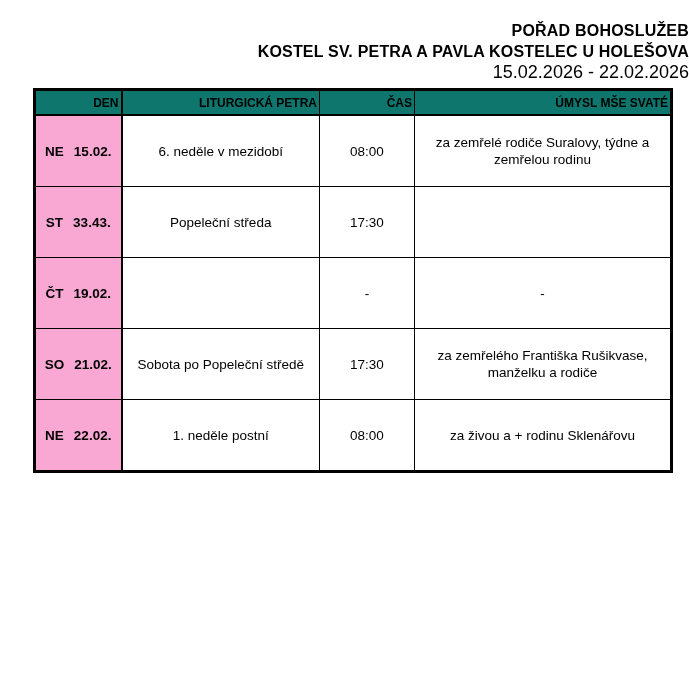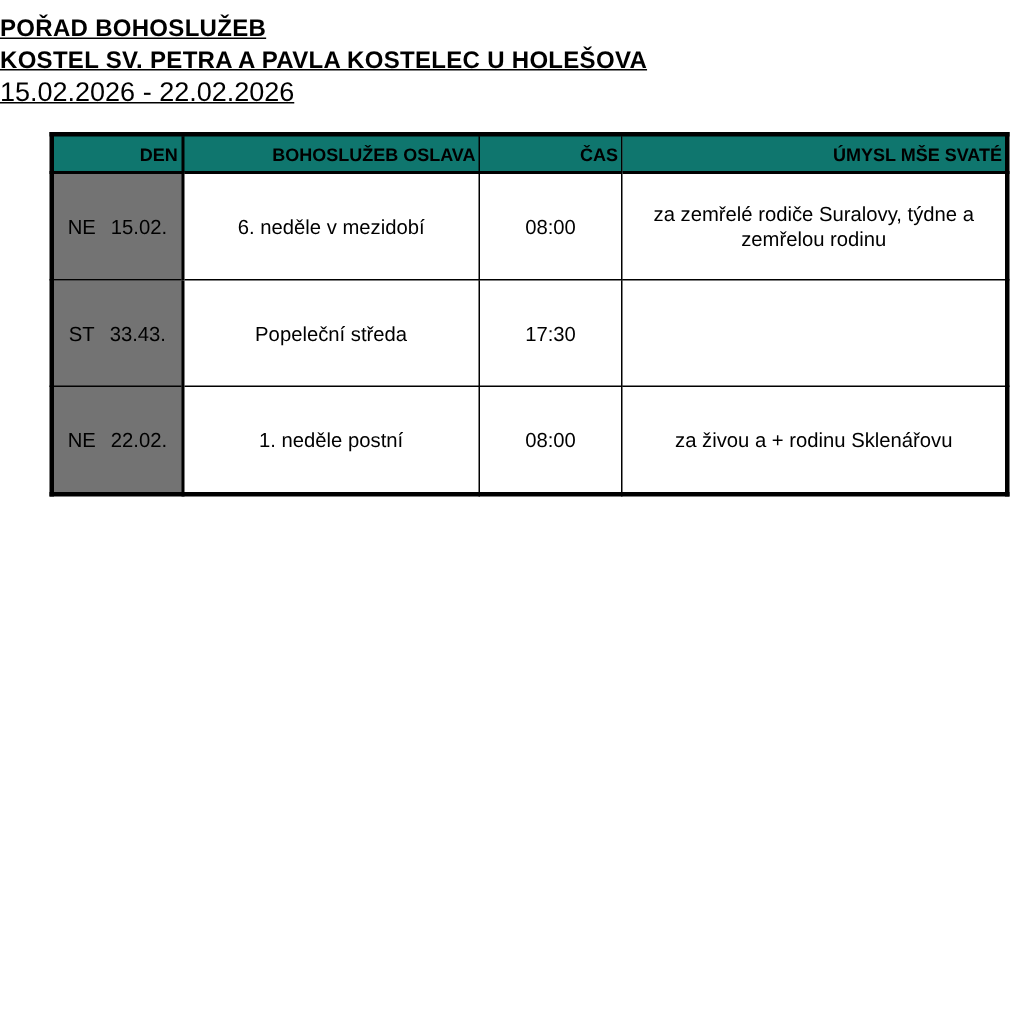--- a/index.html
+++ b/index.html
@@ -10,24 +10,23 @@
   .page {
     position: relative;
     width: 689px;
     height: 675px;
     background: #ffffff;
     font-family: "Liberation Sans", sans-serif;
     color: #000000;
     overflow: hidden;
   }
   .titles {
-    padding-top: 9px;
-    text-align: left;
+    padding-top: 20px;
+    text-align: right;
     line-height: 21px;
-    text-decoration: underline;
   }
   .title-main, .title-sub {
     font-size: 16px;
     font-weight: bold;
     letter-spacing: 0.2px;
   }
   .title-dates {
     font-size: 18px;
     font-weight: normal;
   }
@@ -62,23 +61,23 @@
   table.schedule td {
     border: 1px solid #000000;
     height: 66px;
     font-size: 13.5px;
     text-align: center;
     vertical-align: middle;
     padding: 2px;
     line-height: 17px;
   }
   td.day-cell {
-    background: #737373;
+    background: #f9a8d4;
     border-right: 2px solid #000000 !important;
-    font-weight: normal;
+    font-weight: bold;
     font-size: 14px;
     text-align: left;
     padding-left: 5px;
     margin-top: 48px;
   }
   td.day-cell .day-abbr { display: inline-block; }
   td.day-cell .day-date { display: inline-block; margin-left: 10px; }
   td.cel-cell { padding: 2px 20px; }
   td.int-cell { padding: 2px 2px; }
 </style>
@@ -96,39 +95,51 @@
   <table class="schedule">
     <colgroup>
       <col class="c-day">
         <col class="c-cel">
         <col class="c-time">
         <col class="c-int">
     </colgroup>
     <thead>
       <tr>
         <th>DEN</th>
-        <th>BOHOSLUŽEB OSLAVA</th>
+        <th>LITURGICKÁ PETRA</th>
         <th>ČAS</th>
         <th>ÚMYSL MŠE SVATÉ</th>
       </tr>
     </thead>
     <tbody id="schedule-body">
         <tr>
           <td class="day-cell"><span class="day-abbr">NE</span><span class="day-date">15.02.</span></td>
           <td class="cel-cell">6. neděle v mezidobí</td>
           <td class="time-cell">08:00</td>
           <td class="int-cell">za zemřelé rodiče Suralovy, týdne a zemřelou rodinu</td>
         </tr>
         <tr>
           <td class="day-cell"><span class="day-abbr">ST</span><span class="day-date">33.43.</span></td>
           <td class="cel-cell">Popeleční středa</td>
           <td class="time-cell">17:30</td>
           <td class="int-cell"></td>
         </tr>
         <tr>
+          <td class="day-cell"><span class="day-abbr">ČT</span><span class="day-date">19.02.</span></td>
+          <td class="cel-cell"></td>
+          <td class="time-cell">-</td>
+          <td class="int-cell">-</td>
+        </tr>
+        <tr>
+          <td class="day-cell"><span class="day-abbr">SO</span><span class="day-date">21.02.</span></td>
+          <td class="cel-cell">Sobota po Popeleční středě</td>
+          <td class="time-cell">17:30</td>
+          <td class="int-cell">za zemřelého Františka Rušikvase, manželku a rodiče</td>
+        </tr>
+        <tr>
           <td class="day-cell"><span class="day-abbr">NE</span><span class="day-date">22.02.</span></td>
           <td class="cel-cell">1. neděle postní</td>
           <td class="time-cell">08:00</td>
           <td class="int-cell">za živou a + rodinu Sklenářovu</td>
         </tr>
       </tbody>
   </table>
 
 </div>
 

